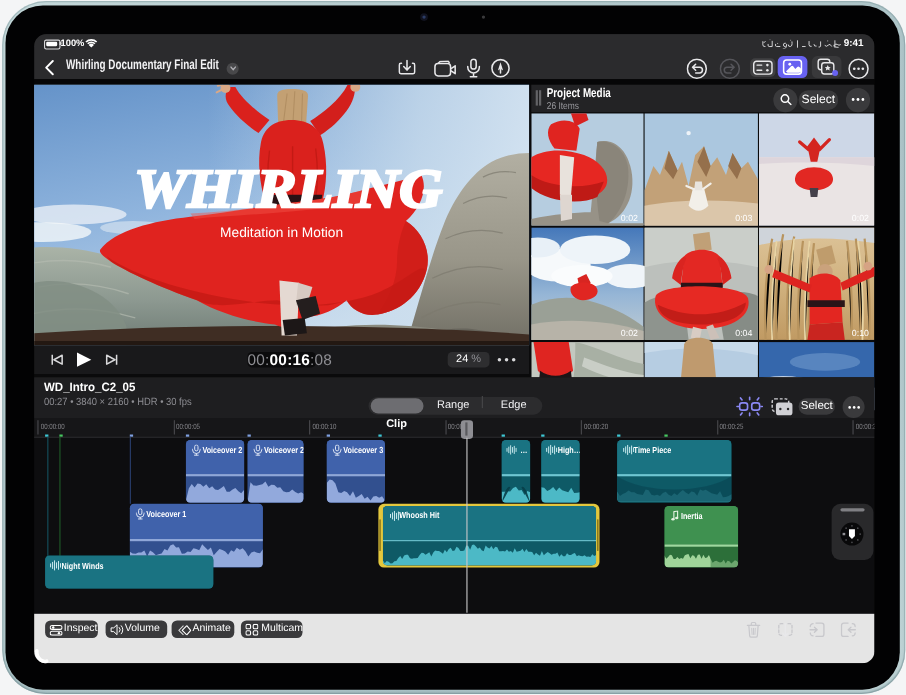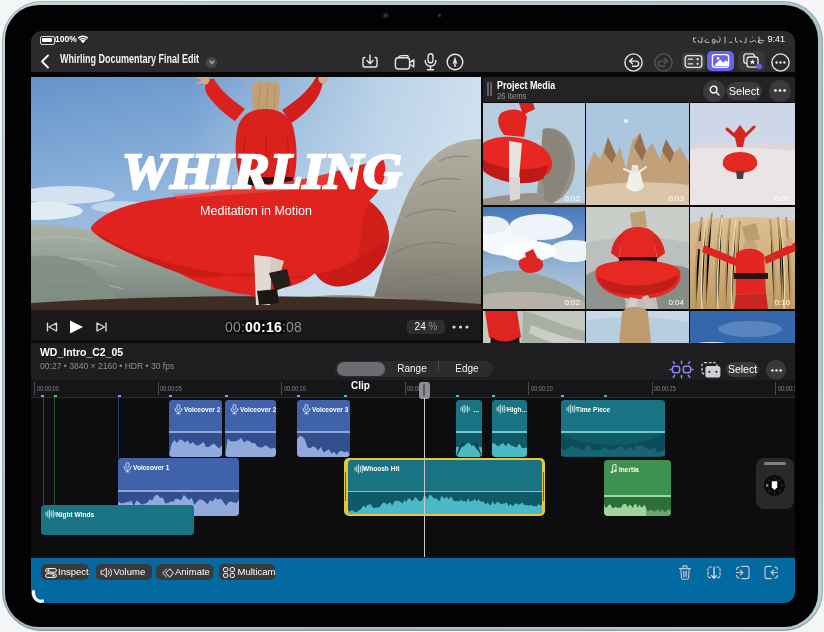--- a/index.html
+++ b/index.html
@@ -8,21 +8,21 @@
   #frame{left:1.5px;top:1px;width:821px;height:629.5px;border-radius:40px;
     background:linear-gradient(135deg,#c4d8da 0%,#b2c9cc 30%,#abc2c6 70%,#bed3d5 100%);box-shadow:inset 0 0 0 1px rgba(125,150,155,.45), inset 0 -1.5px 2px rgba(100,128,134,.5);}
   #bezel{left:5px;top:5px;width:813px;height:621.5px;border-radius:34px;background:#020203;}
   #screen{left:31px;top:31px;width:764px;height:572px;border-radius:11px;background:#0a0a0b;overflow:hidden;}
   
   #topbar{left:0;top:0;width:764px;height:41px;background:#2b2b2d;}
   #topgap{left:0;top:41px;width:764px;height:5px;background:#060607;}
   .w{color:#fff;}
   #title{left:29px;top:21px;font-size:12.5px;font-weight:bold;color:#f2f2f4;transform:scaleX(.72);transform-origin:0 50%;}
   #pct{left:24px;top:3px;font-size:8.5px;color:#fff;font-weight:bold;}
-  #clock{left:706px;top:3px;width:48px;font-size:9px;color:#fff;font-weight:normal;text-align:right;}
+  #clock{left:706px;top:3px;width:48px;font-size:9px;color:#fff;font-weight:bold;text-align:right;}
   
   #preview{left:0;top:46px;width:450px;height:237px;background:#7fa8d4;overflow:hidden;}
   #transport{left:0;top:283px;width:450px;height:26px;background:#19191b;}
   #tcpill{left:194px;top:289px;width:62px;height:14px;background:#0b0b0c;border-radius:4px;
      font-size:14px;color:#98989d;text-align:center;line-height:14px;letter-spacing:.2px;}
   #zoompill{left:376px;top:289px;width:38px;height:14px;background:#2e2e30;border-radius:4px;
      font-size:10px;text-align:center;line-height:14px;}
   
   #mediapanel{left:452px;top:46px;width:312px;height:295px;background:#0a0a0b;}
   #mediahead{left:0;top:0;width:312px;height:25px;background:#232325;}
@@ -36,21 +36,21 @@
   #tlruler{left:0;top:37px;width:764px;height:17px;background:#161618;border-bottom:1px solid #2a2a2c;}
   #tlname{left:9px;top:3px;font-size:11px;font-weight:bold;color:#fff;transform:scaleX(.95);transform-origin:0 50%;}
   #tlspec{left:9px;top:17px;font-size:9.5px;color:#8e8e93;transform:scaleX(.9);transform-origin:0 50%;}
   .seg{left:304px;top:18px;width:158px;height:16px;background:#2c2c2e;border-radius:8px;}
   .rlabel{position:absolute;top:41.5px;font-size:7px;color:#85858a;transform:scaleX(.8);transform-origin:0 0;}
   .rtick{position:absolute;top:39px;width:1px;height:13px;background:#4a4a4e;}
   
   .clip{position:absolute;border-radius:4px;overflow:hidden;}
   .cliplabel{position:absolute;left:15px;top:4.5px;font-size:8px;font-weight:bold;color:#fff;white-space:nowrap;transform:scaleX(.82);transform-origin:0 0;}
   
-  #botbar{left:0;top:527px;width:764px;height:45px;background:#0369a1;}
+  #botbar{left:0;top:527px;width:764px;height:45px;background:#e5e5e5;}
   .bbtn{position:absolute;top:6px;height:16px;background:#3a3a3c;border-radius:5px;color:#fff;
     font-size:9.5px;line-height:16px;}
 </style>
 </head>
 <body>
 <div class="abs" id="frame"></div>
 <div class="abs" id="bezel"></div>
 
 <div class="abs" style="left:382px;top:12px;width:7px;height:7px;border-radius:50%;background:#11131f;"></div>
 <div class="abs" style="left:384px;top:14px;width:3px;height:3px;border-radius:50%;background:#2b3c66;"></div>

